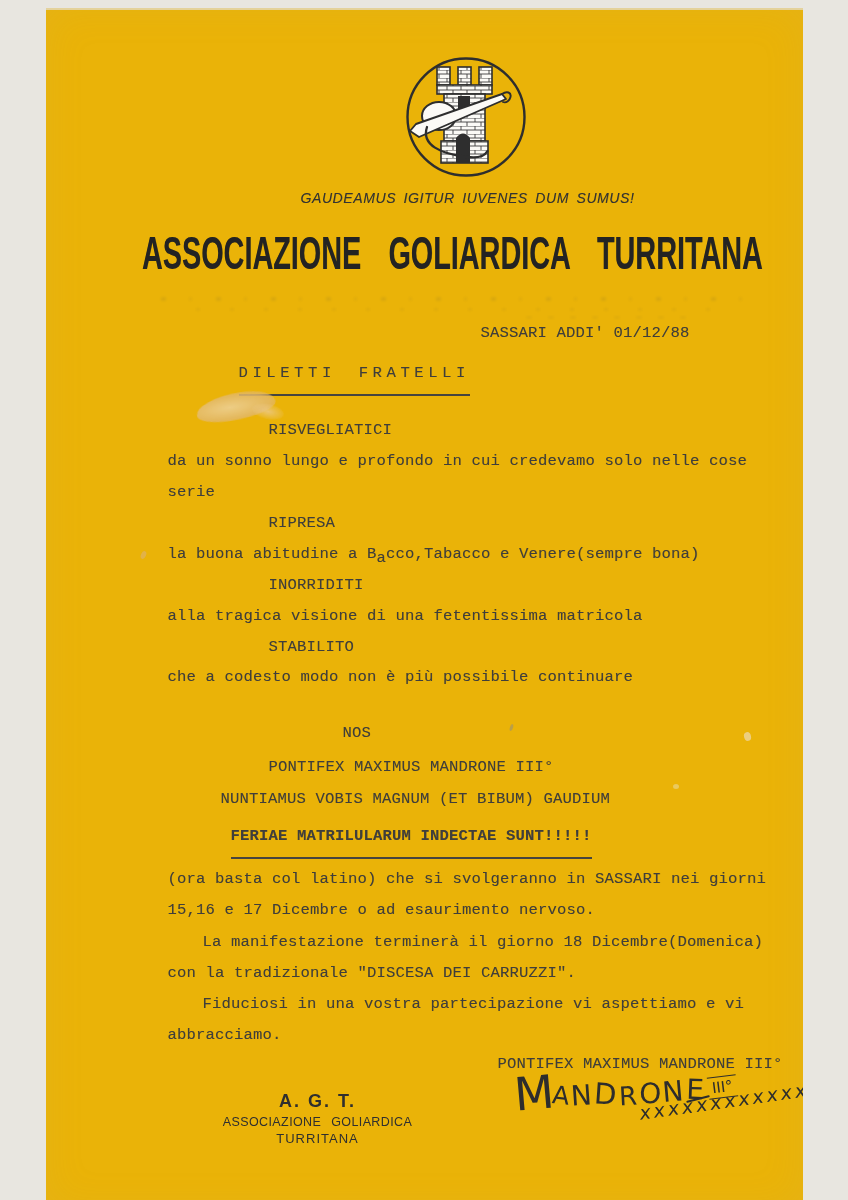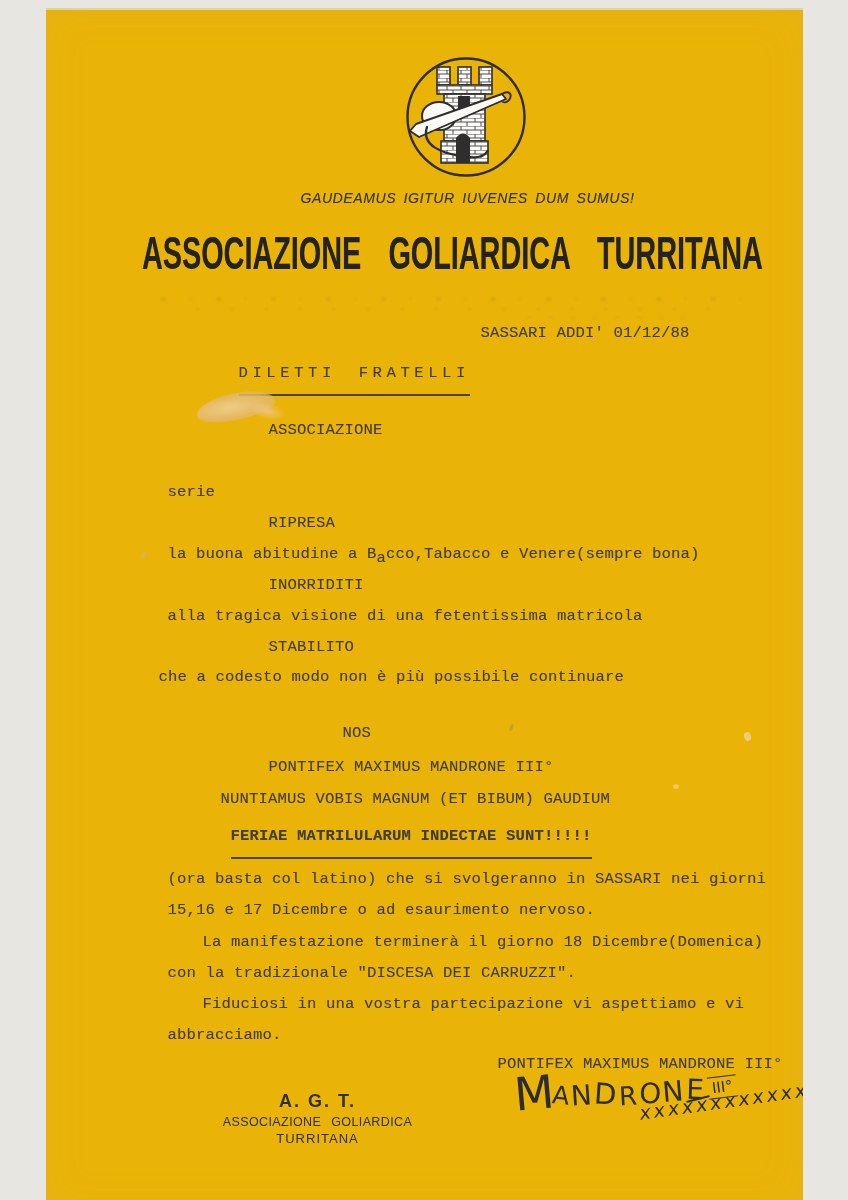--- a/index.html
+++ b/index.html
@@ -141,28 +141,29 @@
   <div class="smudge smudge-2"></div>
   <div class="smudge smudge-3"></div>
 
   <div class="tw" style="left:435px;top:317px;">SASSARI ADDI' 01/12/88</div>
 
   <div class="tw" style="left:193px;top:357px;"><span class="tw-under salutation">DILETTI FRATELLI</span></div>
 
   <div class="stain-main"></div>
   <div class="stain-lobe"></div>
 
-  <div class="tw" style="left:223px;top:414px;">ASSOCIAZIONE</div>
+  <div class="tw" style="left:223px;top:414px;">RISVEGLIATICI</div>
+  <div class="tw" style="left:122px;top:445px;">da un sonno lungo e profondo in cui credevamo solo nelle cose</div>
   <div class="tw" style="left:122px;top:476px;">serie</div>
   <div class="tw" style="left:223px;top:507px;">RIPRESA</div>
   <div class="tw" style="left:122px;top:538px;"><span>la buona abitudine a B</span><span class="sub-a">a</span><span>cco,Tabacco e Venere(sempre bona)</span></div>
   <div class="tw" style="left:223px;top:569px;">INORRIDITI</div>
   <div class="tw" style="left:122px;top:600px;">alla tragica visione di una fetentissima matricola</div>
   <div class="tw" style="left:223px;top:631px;">STABILITO</div>
-  <div class="tw" style="left:113px;top:661px;">che a codesto modo non è più possibile continuare</div>
+  <div class="tw" style="left:122px;top:661px;">che a codesto modo non è più possibile continuare</div>
 
   <div class="tw" style="left:297px;top:717px;">NOS</div>
   <div class="tw" style="left:223px;top:751px;">PONTIFEX MAXIMUS MANDRONE III°</div>
   <div class="tw" style="left:175px;top:783px;">NUNTIAMUS VOBIS MAGNUM (ET BIBUM) GAUDIUM</div>
   <div class="tw" style="left:185px;top:820px;font-weight:bold;"><span class="tw-under">FERIAE MATRILULARUM INDECTAE SUNT!!!!!</span></div>
 
   <div class="tw" style="left:122px;top:863px;">(ora basta col latino) che si svolgeranno in SASSARI nei giorni</div>
   <div class="tw" style="left:122px;top:894px;">15,16 e 17 Dicembre o ad esaurimento nervoso.</div>
   <div class="tw" style="left:157px;top:926px;">La manifestazione terminerà il giorno 18 Dicembre(Domenica)</div>
   <div class="tw" style="left:122px;top:957px;">con la tradizionale "DISCESA DEI CARRUZZI".</div>

